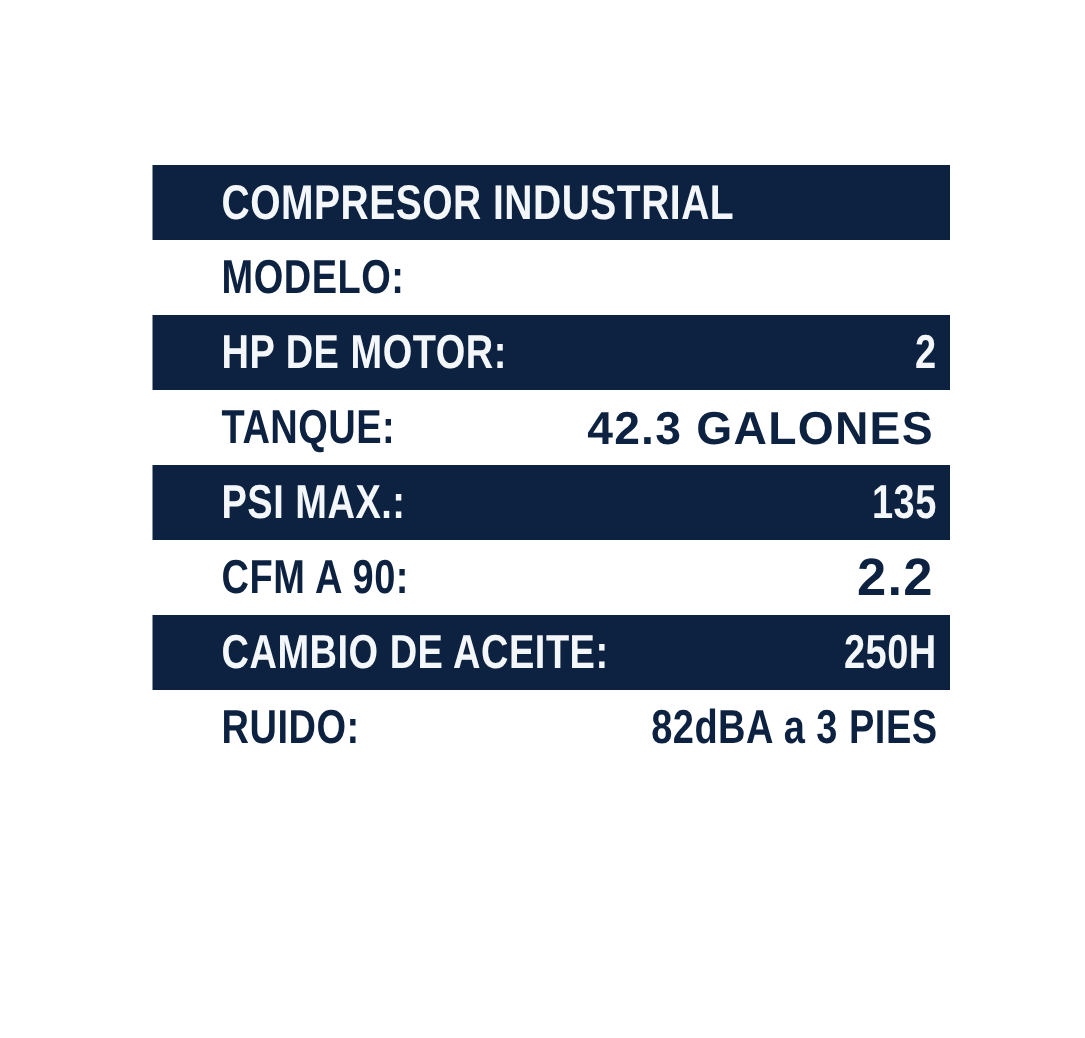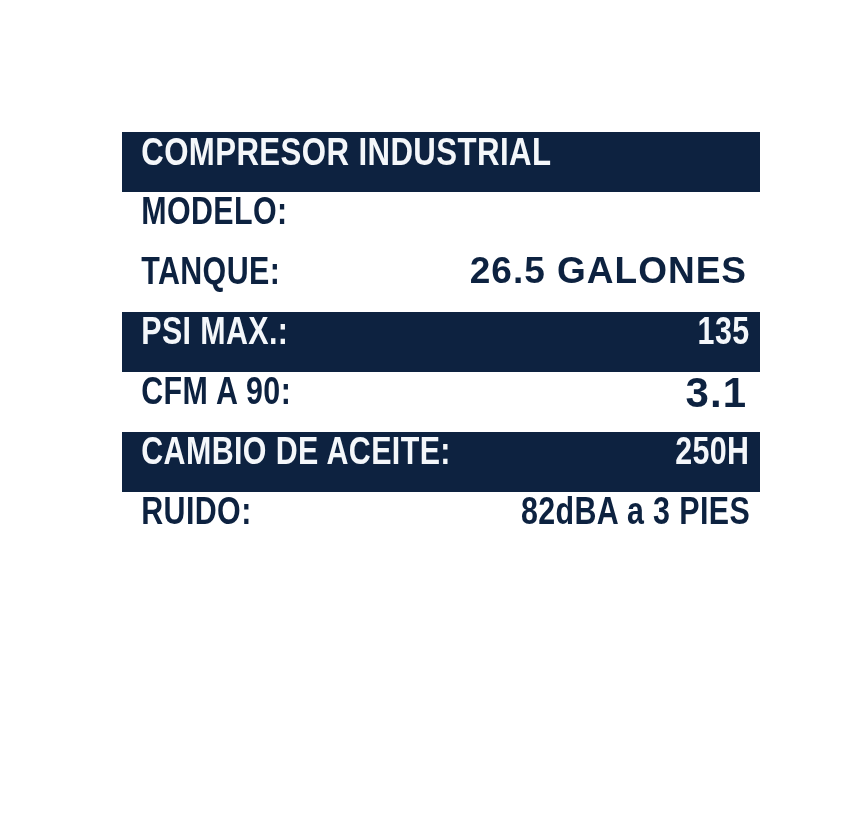--- a/index.html
+++ b/index.html
@@ -6,21 +6,21 @@
     --navy:#0d2240;
     --light-text:#f4f7fa;
   }
   *{margin:0;padding:0;box-sizing:border-box;}
   html,body{width:868px;height:830px;background:#ffffff;overflow:hidden;
     font-family:"Liberation Sans","DejaVu Sans",sans-serif;}
   .spec-table{
     position:absolute;left:122px;top:132px;width:638px;
   }
   .row{
-    height:60px;display:flex;align-items:flex-start;
+    height:60px;display:flex;align-items:center;padding-left:36px;
   }
   .row.dark{background:var(--navy);color:var(--light-text);}
   .row.light{background:transparent;color:var(--navy);}
   .label{
     display:inline-block;
     font-weight:bold;font-size:38px;line-height:1;
     transform:scaleX(0.8);transform-origin:left center;
     padding-left:24px;white-space:nowrap;letter-spacing:0.5px;
   }
   .row.header .label{font-size:39px;}
@@ -44,36 +44,40 @@
 <div class="spec-table">
 
   <div class="row dark header">
     <span class="label">COMPRESOR INDUSTRIAL</span>
   </div>
 
   <div class="row light">
     <span class="label">MODELO:</span>
   </div>
 
+  <div class="row dark">
+    <span class="label">HP DE MOTOR:</span>
+    <span class="value cond">2</span>
+  </div>
 
   <div class="row light">
     <span class="label">TANQUE:</span>
-    <span class="value wide">26.5 GALONES</span>
+    <span class="value wide">42.3 GALONES</span>
   </div>
 
   <div class="row dark">
     <span class="label">PSI MAX.:</span>
     <span class="value cond">135</span>
   </div>
 
 
 
   <div class="row light">
     <span class="label">CFM A 90:</span>
-    <span class="value wide lg">3.1</span>
+    <span class="value wide lg">2.2</span>
   </div>
 
   <div class="row dark">
     <span class="label">CAMBIO DE ACEITE:</span>
     <span class="value cond">250H</span>
   </div>
 
   <div class="row light">
     <span class="label">RUIDO:</span>
     <span class="value cond">82dBA a 3 PIES</span>

